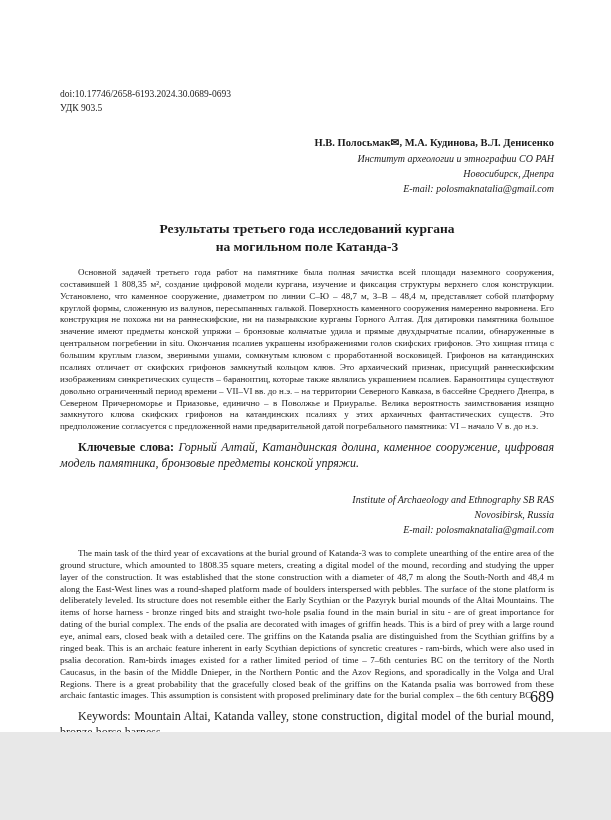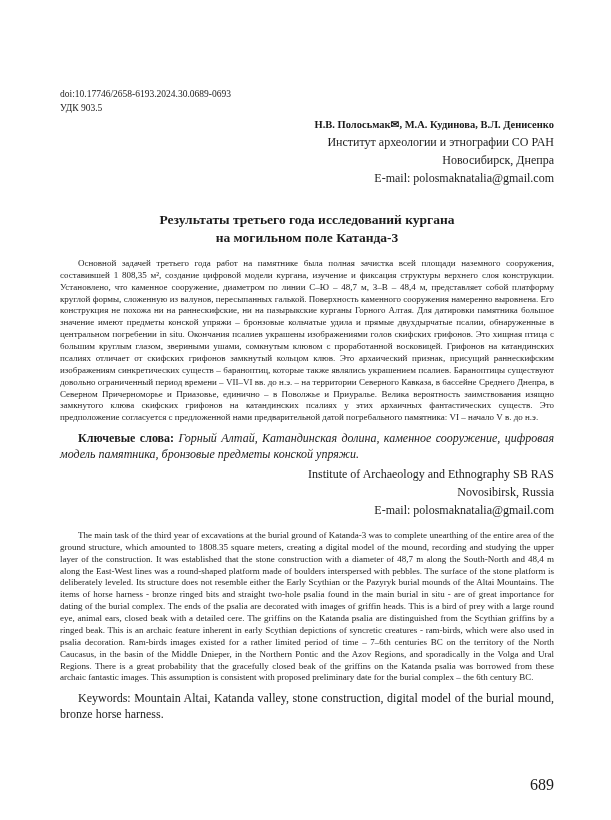--- a/index.html
+++ b/index.html
@@ -4,43 +4,44 @@
 <style>
   html, body {
     margin: 0;
     padding: 0;
     background: #e8e8e8;
     font-family: "Liberation Serif", serif;
   }
   .page {
     position: relative;
     width: 611px;
-    height: 820px;
+    height: 732px;
     margin: 0 auto;
     background: #ffffff;
     color: #1c1c1c;
     box-sizing: border-box;
     padding: 88px 57px 0 60px;
     overflow: hidden;
   }
   .meta {
     font-size: 9.5px;
     line-height: 1.45;
   }
   .authors-block {
-    margin-top: 2px;
+    margin-top: 20px;
     text-align: right;
   }
   .authors {
     font-weight: bold;
     font-size: 10.5px;
     margin-bottom: 3px;
   }
   .affil-line {
-    font-size: 12px;
+    font-style: italic;
+    font-size: 10px;
     line-height: 1.5;
   }
   .title {
     text-align: center;
     font-weight: bold;
     white-space: pre-line;
     margin: 4px;
   }
   .title-ru {
     margin-top: 24px;

